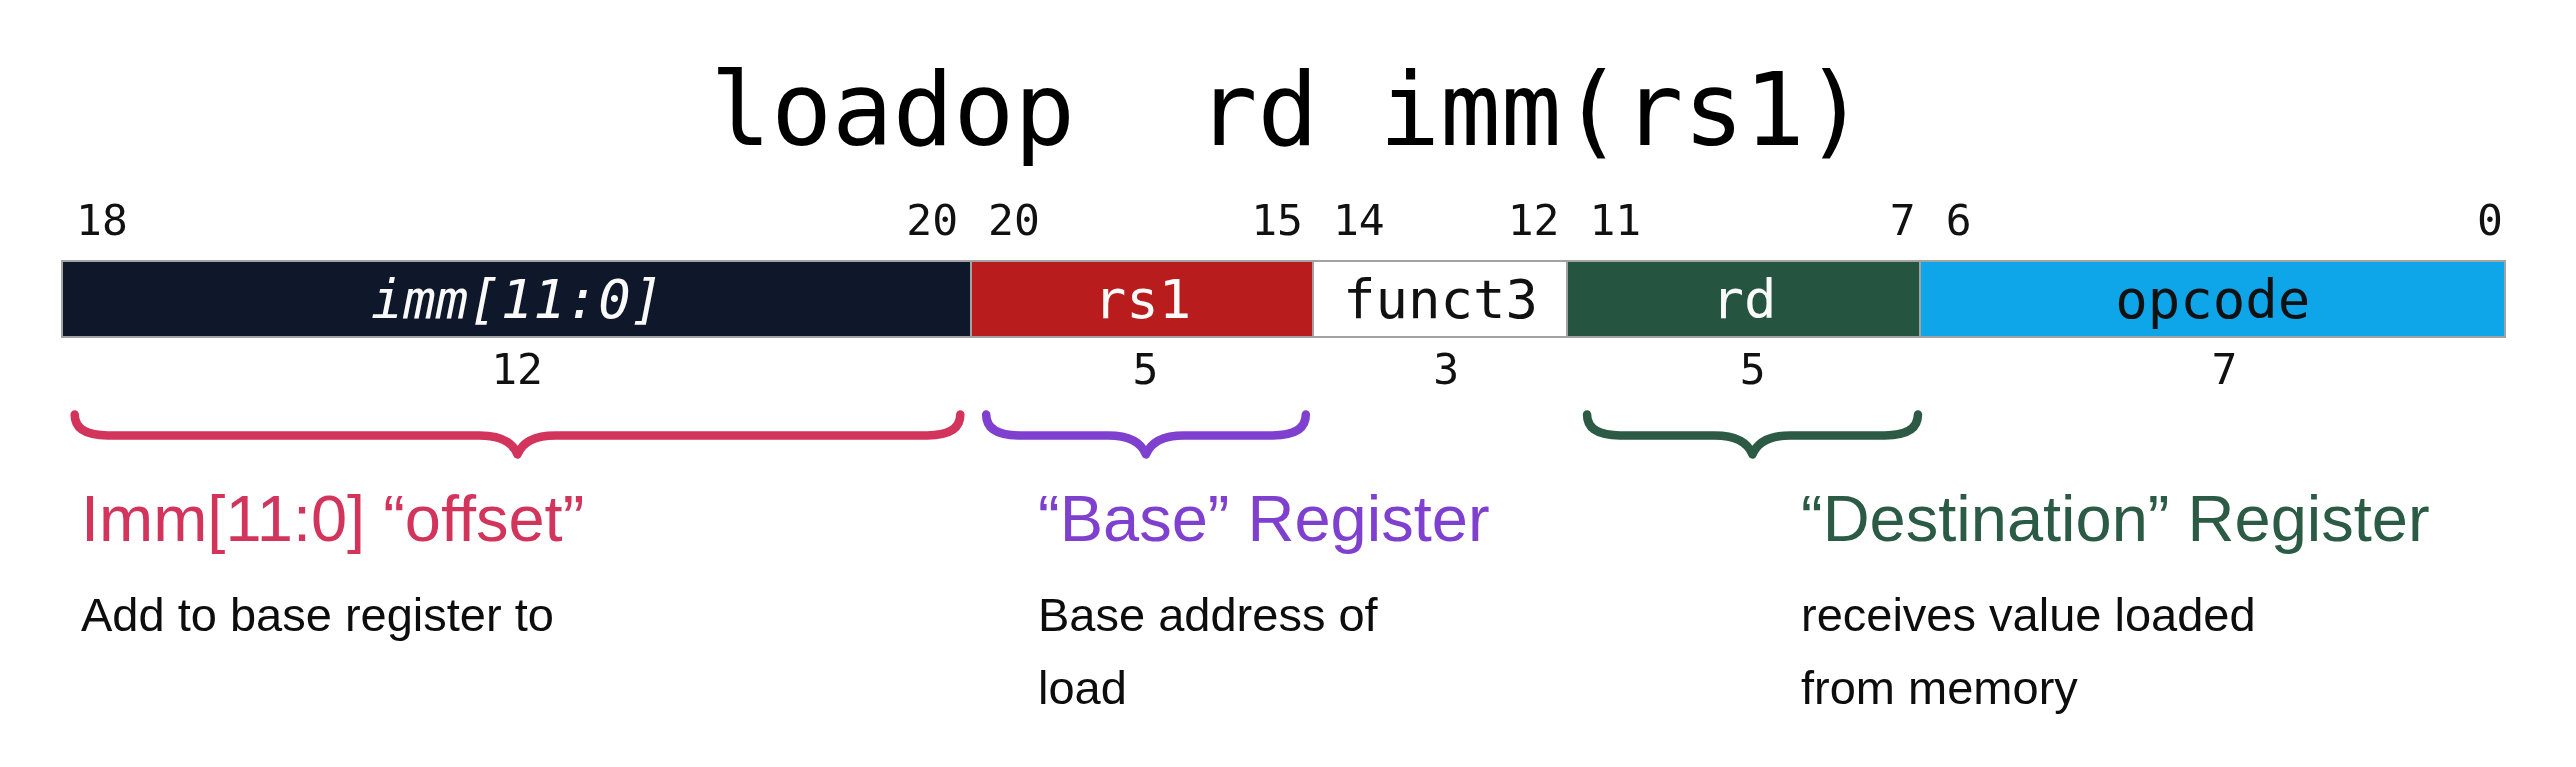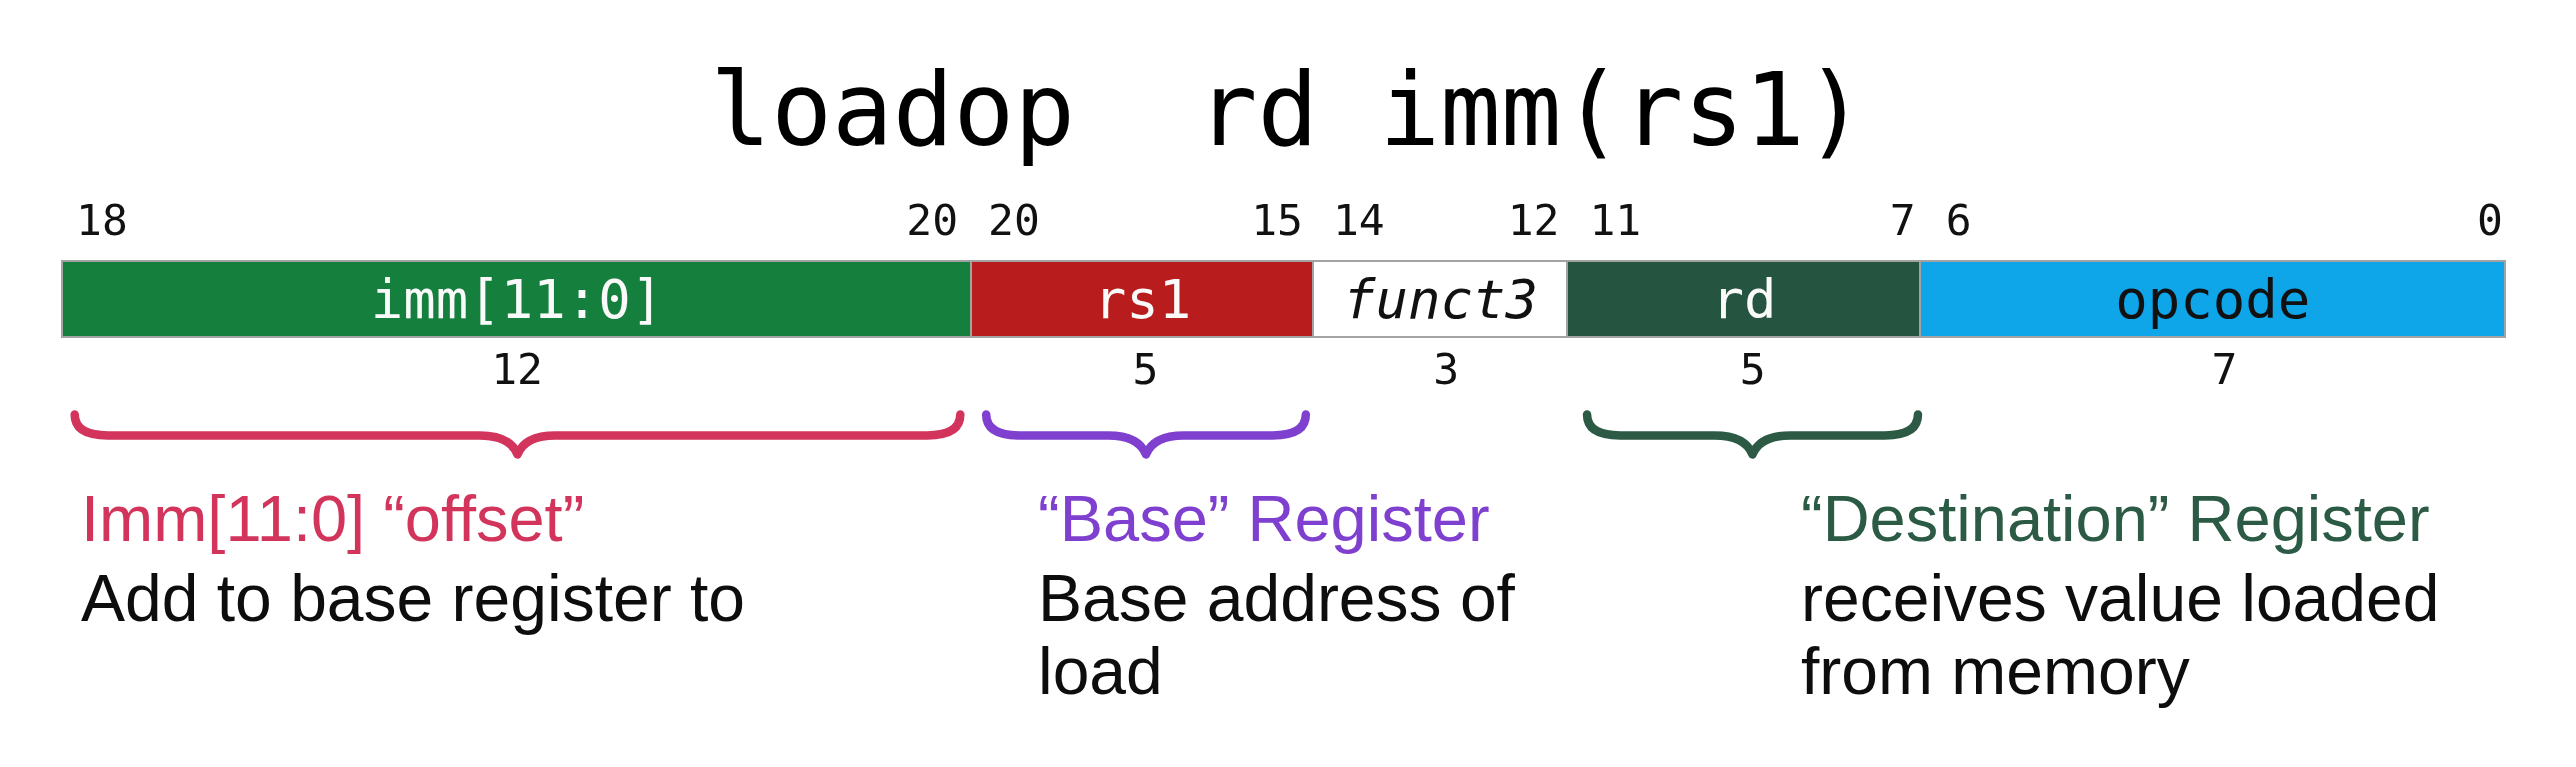--- a/index.html
+++ b/index.html
@@ -79,25 +79,25 @@
   }
   svg.brace { position: absolute; top: 0; overflow: visible; }
   
   .annotation { position: absolute; top: 481px; }
   .annotation-offset      { left: 81px;   }
   .annotation-base        { left: 1038px; }
   .annotation-destination { left: 1801px; }
   .annotation .heading {
     font-size: 65px;
     line-height: 76px;
-    margin-bottom: 5px;
+    margin-bottom: 21px;
     white-space: nowrap;
   }
   .annotation .line {
-    font-size: 66px;
+    font-size: 47px;
     line-height: 73px;
     color: #0d0d0d;
     white-space: nowrap;
   }
 </style>
 </head>
 <body>
 
 <div class="canvas">
   <div class="title">loadop  rd imm(rs1)</div>
@@ -117,23 +117,23 @@
       <div class="bits-cell" style="width: 14.5%;">
         <div class="bit-hi" style="position: absolute;">11</div>
         <div class="bit-lo" style="position: absolute;">7</div>
       </div>
       <div class="bits-cell" style="width: 23.9%;">
         <div class="bit-hi" style="position: absolute;">6</div>
         <div class="bit-lo" style="position: absolute;">0</div>
       </div>
     </div>
   <div class="bar-row">
-      <div class="field-cell" style="width: 37.12%; background: #15803d; color: rgb(250, 250, 250);">imm[11:0]</div>
+      <div class="field-cell" style="width: 37.12%; background: #0f172a; color: rgb(250, 250, 250); font-style: italic;">imm[11:0]</div>
       <div class="field-cell" style="width: 14.04%; background: #b91c1c; color: rgb(250, 250, 250);">rs1</div>
-      <div class="field-cell" style="width: 10.44%; background: rgb(255, 255, 255); color: rgb(17, 17, 17); font-style: italic;">funct3</div>
+      <div class="field-cell" style="width: 10.44%; background: rgb(255, 255, 255); color: rgb(17, 17, 17);">funct3</div>
       <div class="field-cell" style="width: 14.5%; background: rgb(37, 85, 65); color: rgb(250, 250, 250);">rd</div>
       <div class="field-cell" style="width: 23.9%; background: #0ea5e9; color: rgb(17, 17, 17);">opcode</div>
     </div>
   <div class="width-row">
       <div class="width-cell" style="width: 37.12%;">12</div>
       <div class="width-cell" style="width: 14.04%;">5</div>
       <div class="width-cell" style="width: 10.44%;">3</div>
       <div class="width-cell" style="width: 14.5%;">5</div>
       <div class="width-cell" style="width: 23.9%;">7</div>
     </div>

